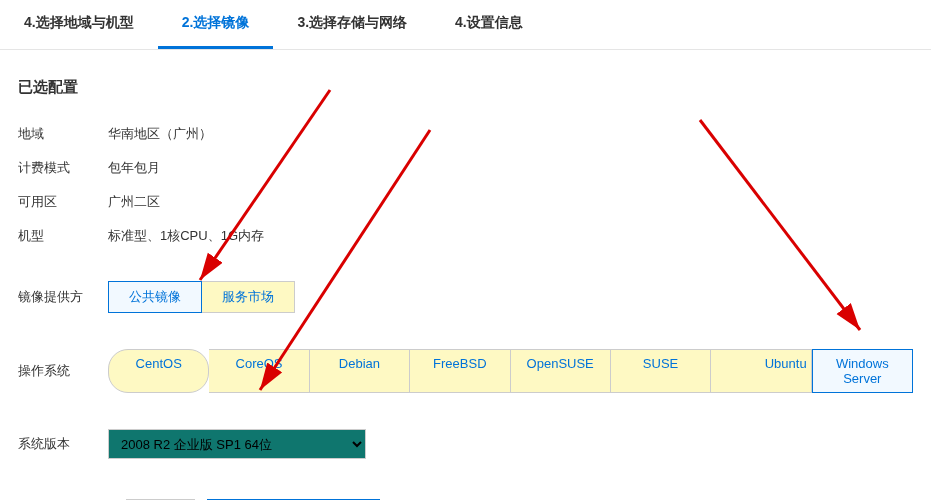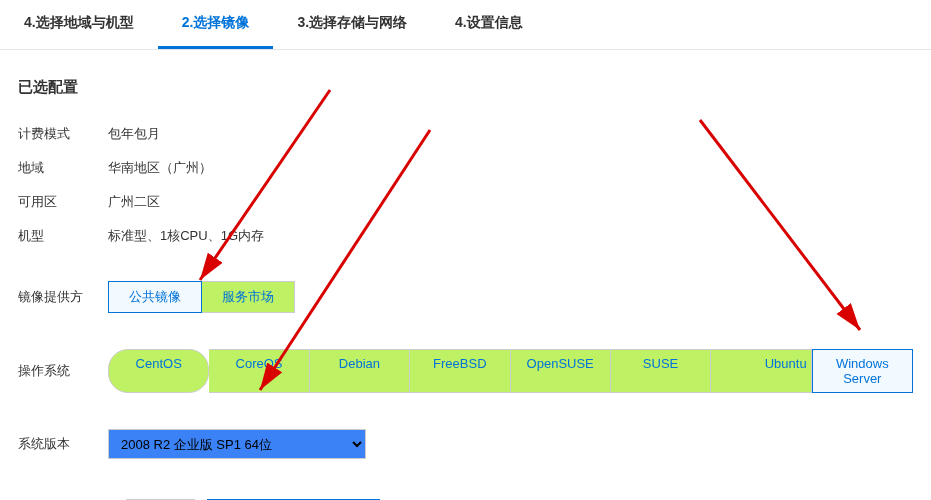--- a/index.html
+++ b/index.html
@@ -7,51 +7,51 @@
     .tabs { display: flex; border-bottom: 1px solid #e5e5e5; }
     .tab { padding: 14px 24px; font-size: 14px; font-weight: bold; cursor: pointer; }
     .tab.active { color: #0073d9; border-bottom: 3px solid #0073d9; }
     .content { padding: 28px 18px 18px 18px; }
     h3 { font-size: 15px; font-weight: bold; margin-bottom: 28px; }
     .row { display: flex; align-items: center; margin-bottom: 16px; }
     .label { width: 90px; color: #333; flex-shrink: 0; font-size: 13px; }
     .value { color: #333; font-size: 13px; }
     .spacer { height: 20px; }
     .toggle-group { display: flex; }
-    .toggle-btn { border: 1px solid #ccc; padding: 6px 20px; cursor: pointer; font-size: 13px; background: #bef264; }
+    .toggle-btn { border: 1px solid #ccc; padding: 6px 20px; cursor: pointer; font-size: 13px; background: #fef9c3; }
     .toggle-btn + .toggle-btn { border-left: none; }
     .toggle-btn.active { border: 1px solid #0073d9; color: #0073d9; background: #f2f9ff; }
     .os-row .toggle-group { width: 100%; }
     .os-btn { flex: 1; text-align: center; padding: 6px 4px; }
-    .select { width: 258px; height: 30px; border: 1px solid #ccc; padding: 0 8px; font-size: 13px; background: #3b82f6; cursor: pointer; }
+    .select { width: 258px; height: 30px; border: 1px solid #ccc; padding: 0 8px; font-size: 13px; background: #0f766e; cursor: pointer; }
     .footer { display: flex; gap: 12px; margin-top: 40px; padding-left: 108px; }
     .btn { padding: 8px 14px; font-size: 13px; cursor: pointer; background: #fff; border: 1px solid #ccc; color: #0073d9; }
     .btn.primary { background: #0073d9; color: #fff; border-color: #0073d9; }
     .arrows { position: absolute; top: 0; left: 0; pointer-events: none; }
   </style>
 </head>
 <body>
 
 <div class="tabs">
   <div class="tab">4.选择地域与机型</div>
   <div class="tab active">2.选择镜像</div>
   <div class="tab">3.选择存储与网络</div>
   <div class="tab">4.设置信息</div>
 </div>
 
 <div class="content">
   <h3>已选配置</h3>
 
   <div class="row">
+    <div class="label">地域</div>
+    <div class="value">华南地区（广州）</div>
+  </div>
+  <div class="row">
     <div class="label">计费模式</div>
     <div class="value">包年包月</div>
-  </div>
-  <div class="row">
-    <div class="label">地域</div>
-    <div class="value">华南地区（广州）</div>
   </div>
   <div class="row">
     <div class="label">可用区</div>
     <div class="value">广州二区</div>
   </div>
   <div class="row">
     <div class="label">机型</div>
     <div class="value">标准型、1核CPU、1G内存</div>
   </div>
 

